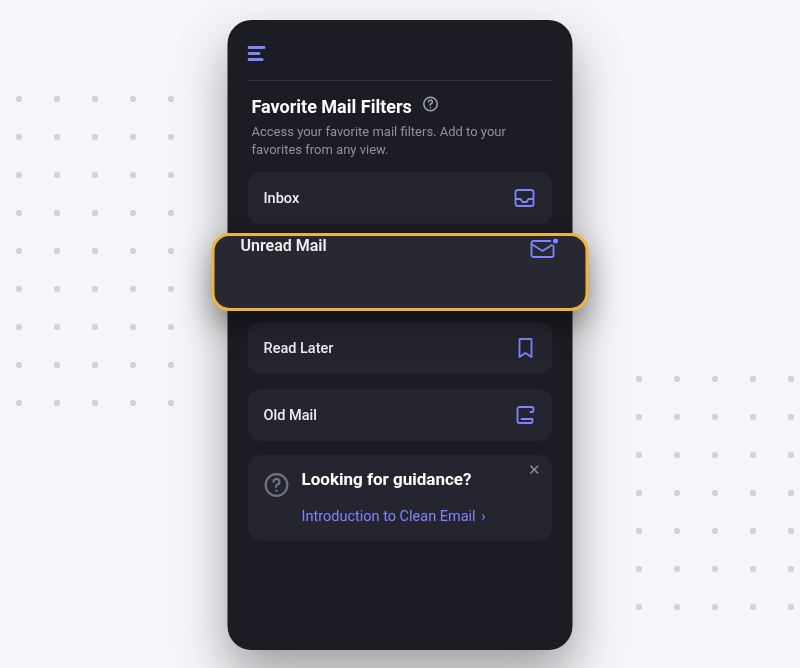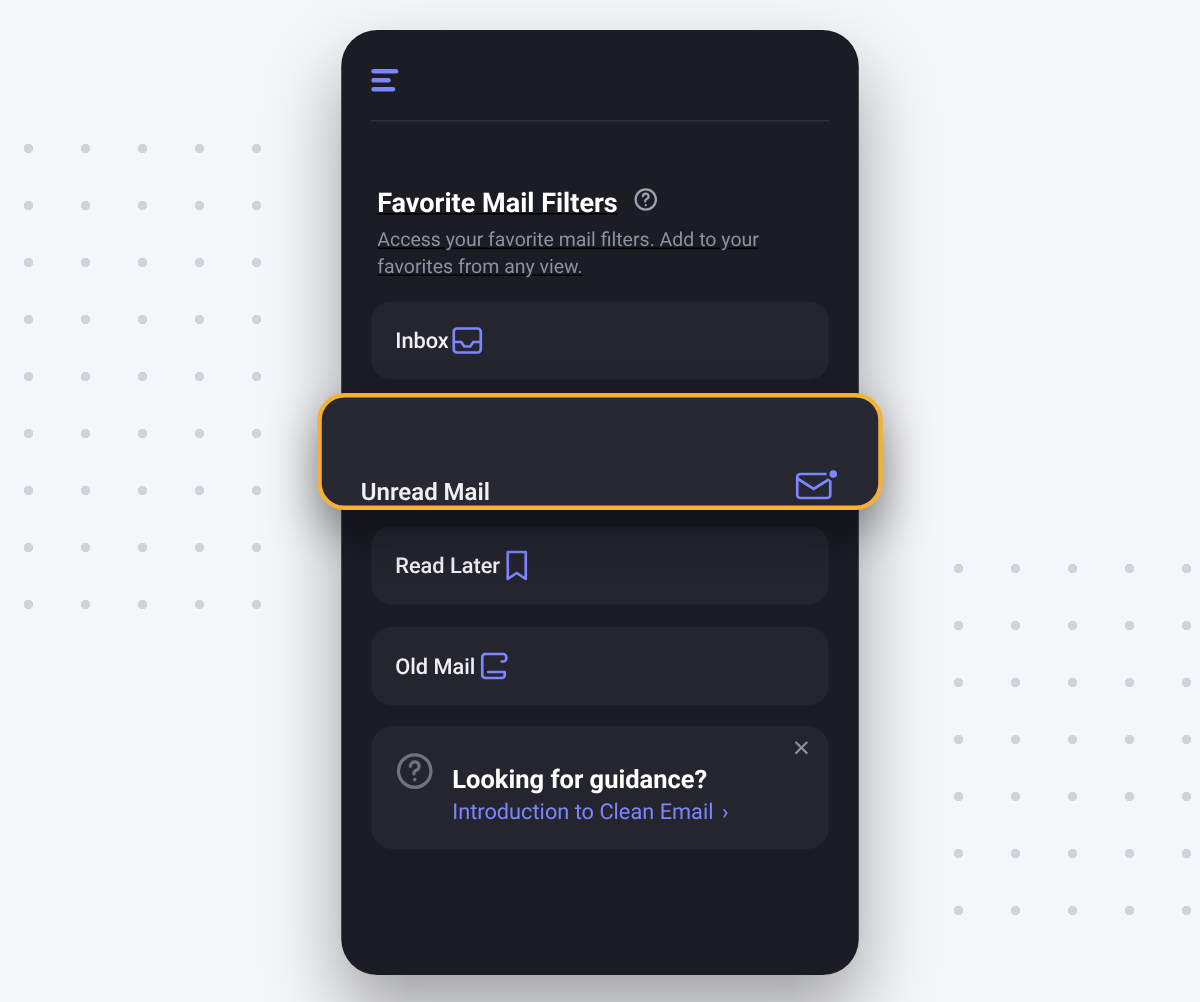--- a/index.html
+++ b/index.html
@@ -37,23 +37,22 @@
   }
   .topbar {
     display: flex;
     align-items: center;
     padding-bottom: 18px;
     border-bottom: 1px solid #31323c;
   }
   .menu-icon svg { display:block; }
 
   .section-header {
-    margin-top: 43px;
+    margin-top: 14px;
     padding: 0 4px;
-    text-decoration: underline;
   }
   .title-row {
     display:flex;
     align-items:center;
     gap:10px;
   }
   .section-title {
     color:#ffffff;
     font-size: 18px;
     font-weight: 700;
@@ -74,21 +73,21 @@
     flex-direction:column;
     gap: 15px;
     position: relative;
   }
   .filter-item {
     background:#24252f;
     border-radius: 13px;
     height: 52px;
     display:flex;
     align-items:center;
-    justify-content:flex-start;
+    justify-content:space-between;
     padding: 0 16px;
     cursor:pointer;
   }
   .filter-label {
     color:#f0f0f3;
     font-size: 14.5px;
     font-weight:500;
   }
   .filter-icon { color:#7e86ff; display:flex; align-items:center; }
 
@@ -100,21 +99,21 @@
   .highlight-card {
     position:absolute;
     left:-36px; right:-36px;
     top:-6px;
     height: 78px;
     background:#272831;
     border: 3px solid #f3b13a;
     border-radius: 18px;
     box-shadow: 0 14px 32px rgba(0,0,0,0.4);
     display:flex;
-    align-items:flex-end;
+    align-items:flex-start;
     justify-content:space-between;
     padding: 0 26px;
     z-index: 5;
   }
   .highlight-card .filter-label { font-size:16px; font-weight:600; }
 
   .footer-card {
     margin-top: 14px;
     background:#24252f;
     border-radius: 14px;
@@ -125,26 +124,25 @@
     align-items:flex-start;
   }
   .footer-help {
     color:#707280;
     margin-top:3px;
   }
   .footer-title {
     color:#fff;
     font-size:17px;
     font-weight:700;
-    margin-top:12px;
   }
   .footer-link {
     color:#7e86ff;
     font-size:14.5px;
-    margin-top:3px;
+    margin-top:19px;
     display:inline-block;
   }
   .footer-link::after {
     content:" ›";
     letter-spacing: 2px;
   }
   .close-x {
     position:absolute;
     top:8px; right:12px;
     color:#8e8f9b;

